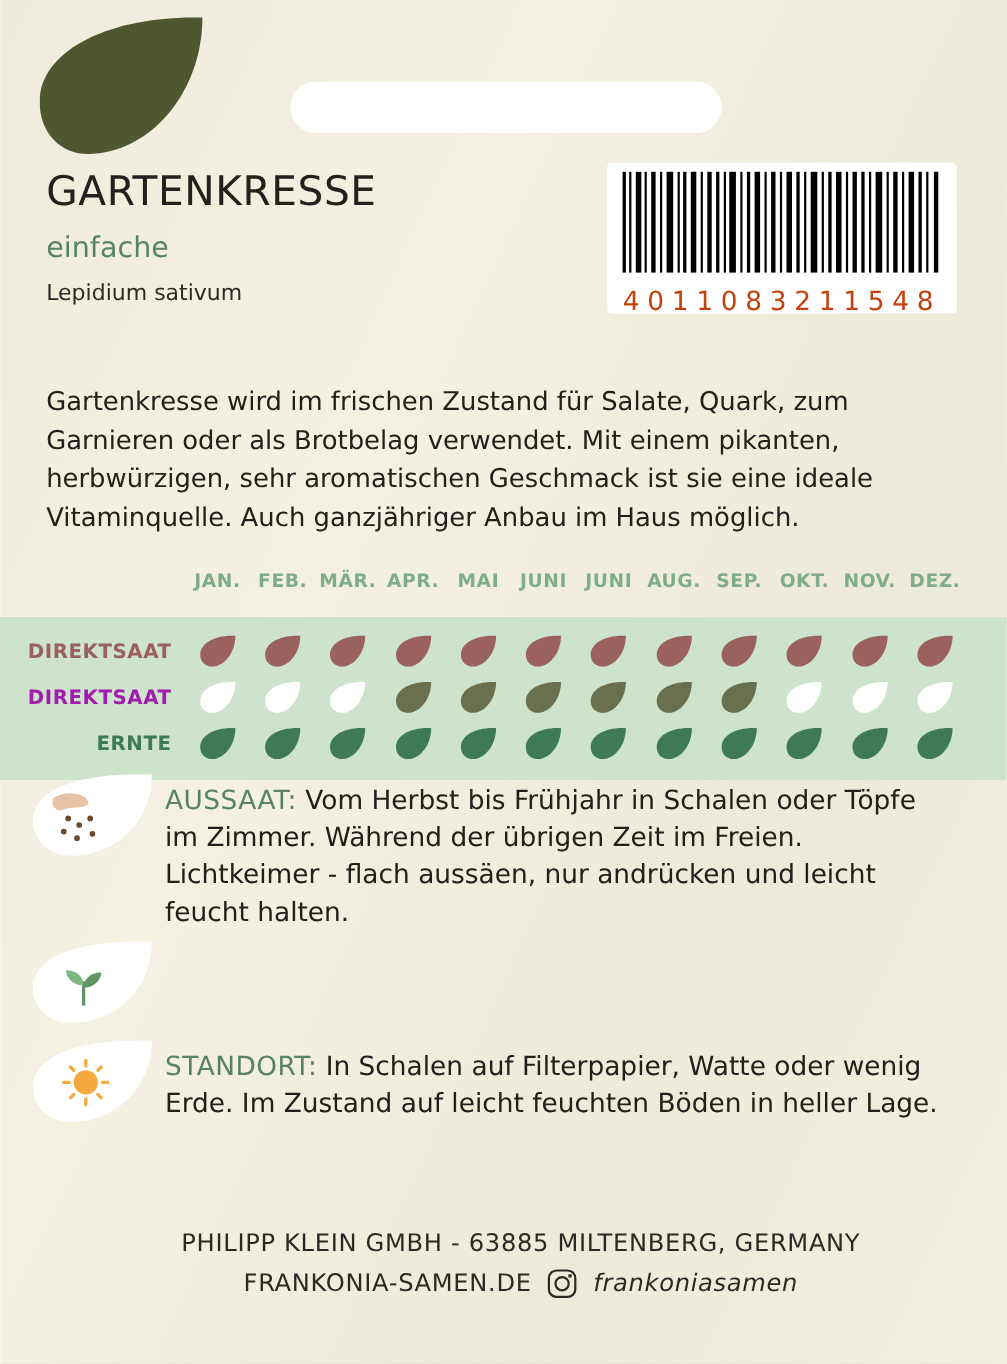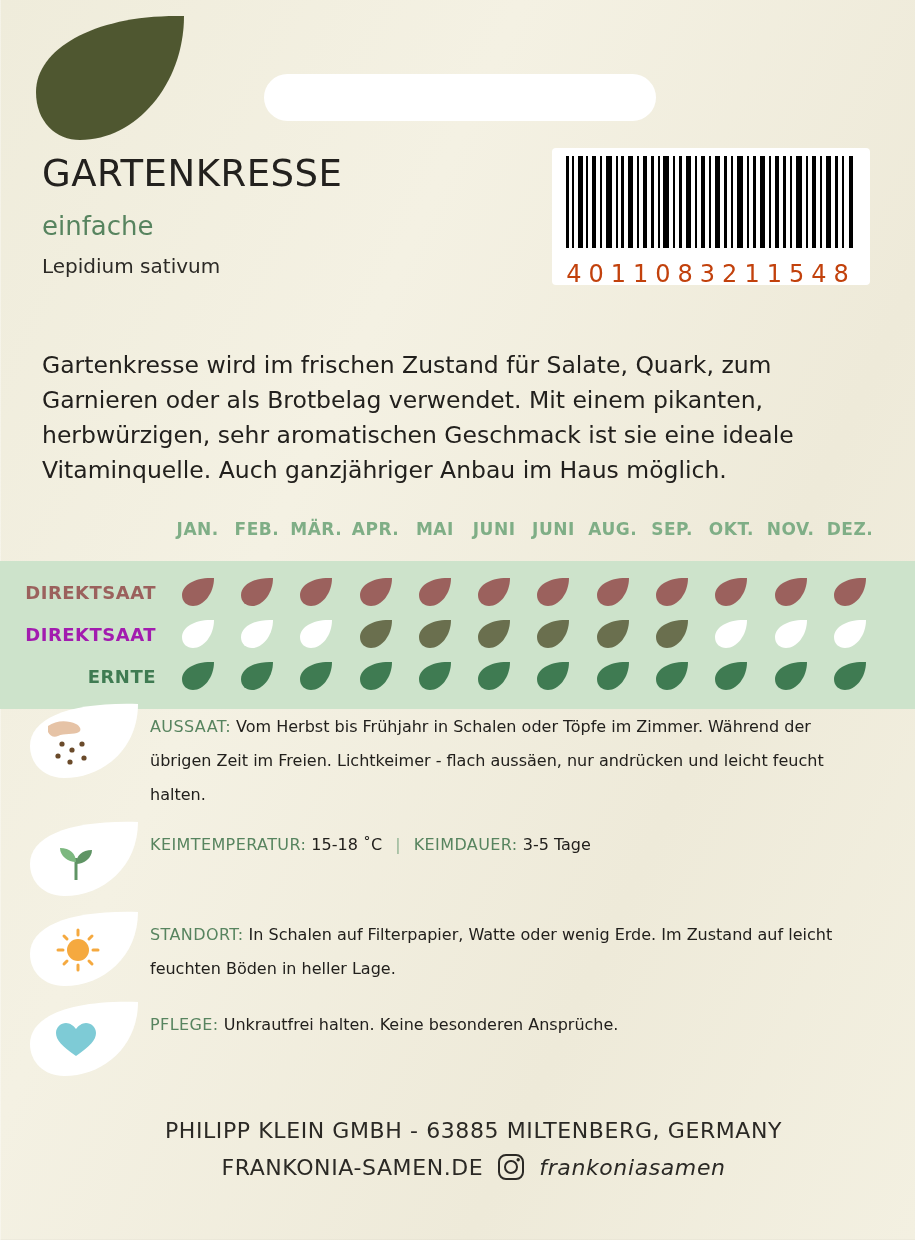--- a/index.html
+++ b/index.html
@@ -183,21 +183,21 @@
     margin-bottom: 6px;
   }
   .info-icon {
     width: 150px;
     min-width: 150px;
     height: 84px;
     position: relative;
   }
   .info-text {
     padding-top: 10px;
-    font-size: 16px;
+    font-size: 24px;
     line-height: 34px;
     color: #22201d;
     width: 720px;
   }
   .info-text b {
     color: #57845f;
     font-weight: 400;
     letter-spacing: 0.4px;
   }
   .sep {
@@ -538,27 +538,20 @@
 
     <div class="info-row">
       <div class="info-icon">
         <svg width="150" height="84" viewBox="0 0 150 84">
           <path d="M138 4 C70 2 30 18 30 46 C30 64 44 78 64 78 C104 78 138 48 138 4 Z" fill="#ffffff"></path>
           <path d="M76 62 L76 40" stroke="#5f9464" stroke-width="3" fill="none"></path>
           <path d="M76 44 C68 44 60 38 60 30 C70 30 76 36 76 44 Z" fill="#7cb87f"></path>
           <path d="M76 46 C84 46 92 40 92 32 C82 32 76 38 76 46 Z" fill="#5f9464"></path>
         </svg>
       </div>
-      <div class="info-text">
-        <b>KEIMTEMPERATUR:</b>
-        <span>15-18 ˚C</span>
-        <span class="sep">|</span>
-        <b>KEIMDAUER:</b>
-        <span>3-5 Tage</span>
-      </div>
     </div>
 
     <div class="info-row">
       <div class="info-icon">
         <svg width="150" height="84" viewBox="0 0 150 84">
           <path d="M138 4 C70 2 30 18 30 46 C30 64 44 78 64 78 C104 78 138 48 138 4 Z" fill="#ffffff"></path>
           <circle cx="78" cy="42" r="11" fill="#f5a93f"></circle>
           <g stroke="#f5a93f" stroke-width="3" stroke-linecap="round">
             <line x1="78" y1="22" x2="78" y2="27"></line>
             <line x1="78" y1="57" x2="78" y2="62"></line>
@@ -570,32 +563,20 @@
             <line x1="89" y1="31" x2="92" y2="28"></line>
           </g>
         </svg>
       </div>
       <div class="info-text">
         <b>STANDORT:</b>
         <span>In Schalen auf Filterpapier, Watte oder wenig Erde. Im Zustand auf leicht feuchten Böden in heller Lage.</span>
       </div>
     </div>
 
-    <div class="info-row">
-      <div class="info-icon">
-        <svg width="150" height="84" viewBox="0 0 150 84">
-          <path d="M138 4 C70 2 30 18 30 46 C30 64 44 78 64 78 C104 78 138 48 138 4 Z" fill="#ffffff"></path>
-          <path d="M76 58 C62 48 56 42 56 35 C56 29 61 25 66 25 C70 25 74 28 76 31 C78 28 82 25 86 25 C91 25 96 29 96 35 C96 42 90 48 76 58 Z" fill="#7ecbd6"></path>
-        </svg>
-      </div>
-      <div class="info-text">
-        <b>PFLEGE:</b>
-        <span>Unkrautfrei halten. Keine besonderen Ansprüche.</span>
-      </div>
-    </div>
 
   </div>
 
   <div class="footer">
     <div class="footer-line1">PHILIPP KLEIN GMBH - 63885 MILTENBERG, GERMANY</div>
     <div class="footer-line2">
       <span>FRANKONIA-SAMEN.DE</span>
       <span class="ig-icon">
         <svg width="28" height="28" viewBox="0 0 28 28">
           <rect x="2" y="2" width="24" height="24" rx="7" fill="none" stroke="#2b2925" stroke-width="2"></rect>

